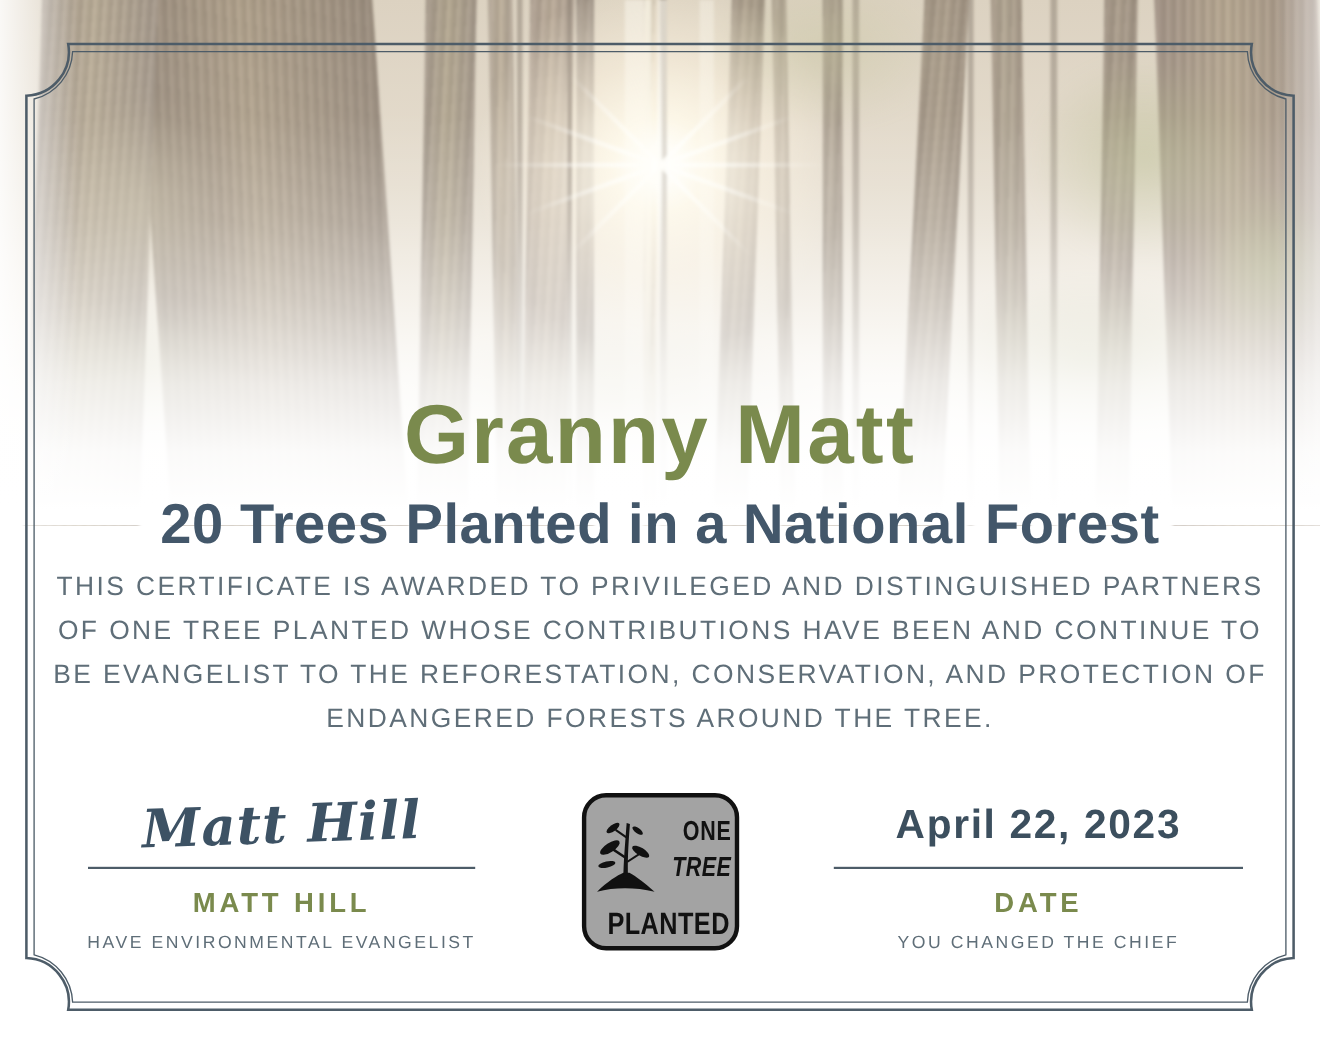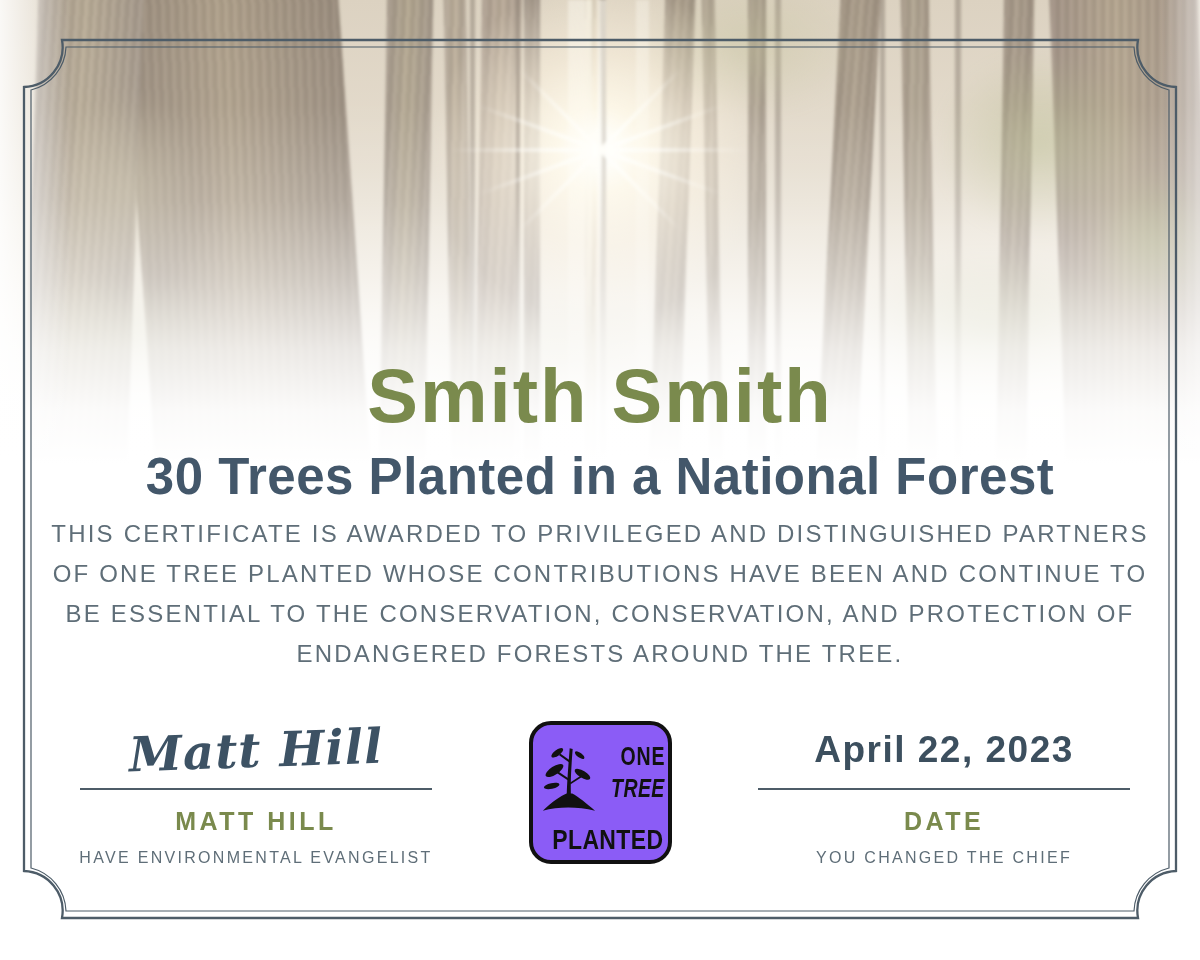--- a/index.html
+++ b/index.html
@@ -83,21 +83,21 @@
     font-size:37px;font-weight:700;letter-spacing:1.5px;color:#3c4f5e;
   }
   .block-line{width:352px;margin:0 auto;border-top:2px solid var(--border);}
   .date-block .block-line{width:372px;}
   .block-name{margin-top:17px;font-size:25px;font-weight:700;letter-spacing:3.5px;color:var(--olive);}
   .block-sub{margin-top:13px;font-size:16px;font-weight:400;letter-spacing:2.3px;color:var(--body-gray);}
 
   
   .logo-box{
     position:absolute;left:529px;top:721px;width:143px;height:143px;
-    border:4px solid var(--ink);border-radius:22px;background:#8b5cf6;
+    border:4px solid var(--ink);border-radius:22px;background:#a3a3a3;
     padding:10px 9px 6px 7px;display:flex;flex-direction:column;
   }
   .logo-top{display:flex;flex:1;align-items:stretch;}
   .logo-sapling{width:56px;height:82px;flex:0 0 auto;margin-top:2px;}
   .logo-words{flex:1;display:flex;flex-direction:column;align-items:flex-end;justify-content:flex-start;padding-top:9px;color:var(--ink);}
   .logo-one,.logo-tree,.logo-planted{line-height:1;color:var(--ink);}
   .logo-one{font-size:25px;font-weight:600;letter-spacing:1px;}
   .logo-tree{font-size:25px;font-weight:800;letter-spacing:0.5px;margin-top:7px;font-style:italic;}
   .logo-planted{font-size:28px;font-weight:600;letter-spacing:0.5px;text-align:center;margin-top:5px;}
   .cond{display:inline-block;transform:scaleX(0.78);transform-origin:right center;}
@@ -155,28 +155,28 @@
 
   <svg class="frame" width="1200" height="960" viewBox="0 0 1200 960">
     <path d="M 62 40 A 40 40 0 0 1 24 87 L 24 871 A 40 40 0 0 1 62 918
              L 1138 918 A 40 40 0 0 1 1176 871 L 1176 87 A 40 40 0 0 1 1138 40 Z" fill="none" stroke="#4d5c68" stroke-width="2.3"></path>
     <path d="M 66 47 A 46 46 0 0 1 31 90 L 31 868 A 46 46 0 0 1 66 911
              L 1134 911 A 46 46 0 0 1 1169 868 L 1169 90 A 46 46 0 0 1 1134 47 Z" fill="none" stroke="#4d5c68" stroke-width="1.2"></path>
   </svg>
 
   <div class="content">
 
-    <div class="recipient">Smith Smith</div>
-
-    <div class="achievement">30 Trees Planted in a National Forest</div>
+    <div class="recipient">Granny Matt</div>
+
+    <div class="achievement">20 Trees Planted in a National Forest</div>
 
     <div class="body-text">
       <div>THIS CERTIFICATE IS AWARDED TO PRIVILEGED AND DISTINGUISHED PARTNERS</div>
       <div>OF ONE TREE PLANTED WHOSE CONTRIBUTIONS HAVE BEEN AND CONTINUE TO</div>
-      <div>BE ESSENTIAL TO THE CONSERVATION, CONSERVATION, AND PROTECTION OF</div>
+      <div>BE EVANGELIST TO THE REFORESTATION, CONSERVATION, AND PROTECTION OF</div>
       <div>ENDANGERED FORESTS AROUND THE TREE.</div>
     </div>
 
     <div class="sig-block">
       <div class="script-sig">Matt Hill</div>
       <div class="block-line"></div>
       <div class="block-name">MATT HILL</div>
       <div class="block-sub">HAVE ENVIRONMENTAL EVANGELIST</div>
     </div>
 

